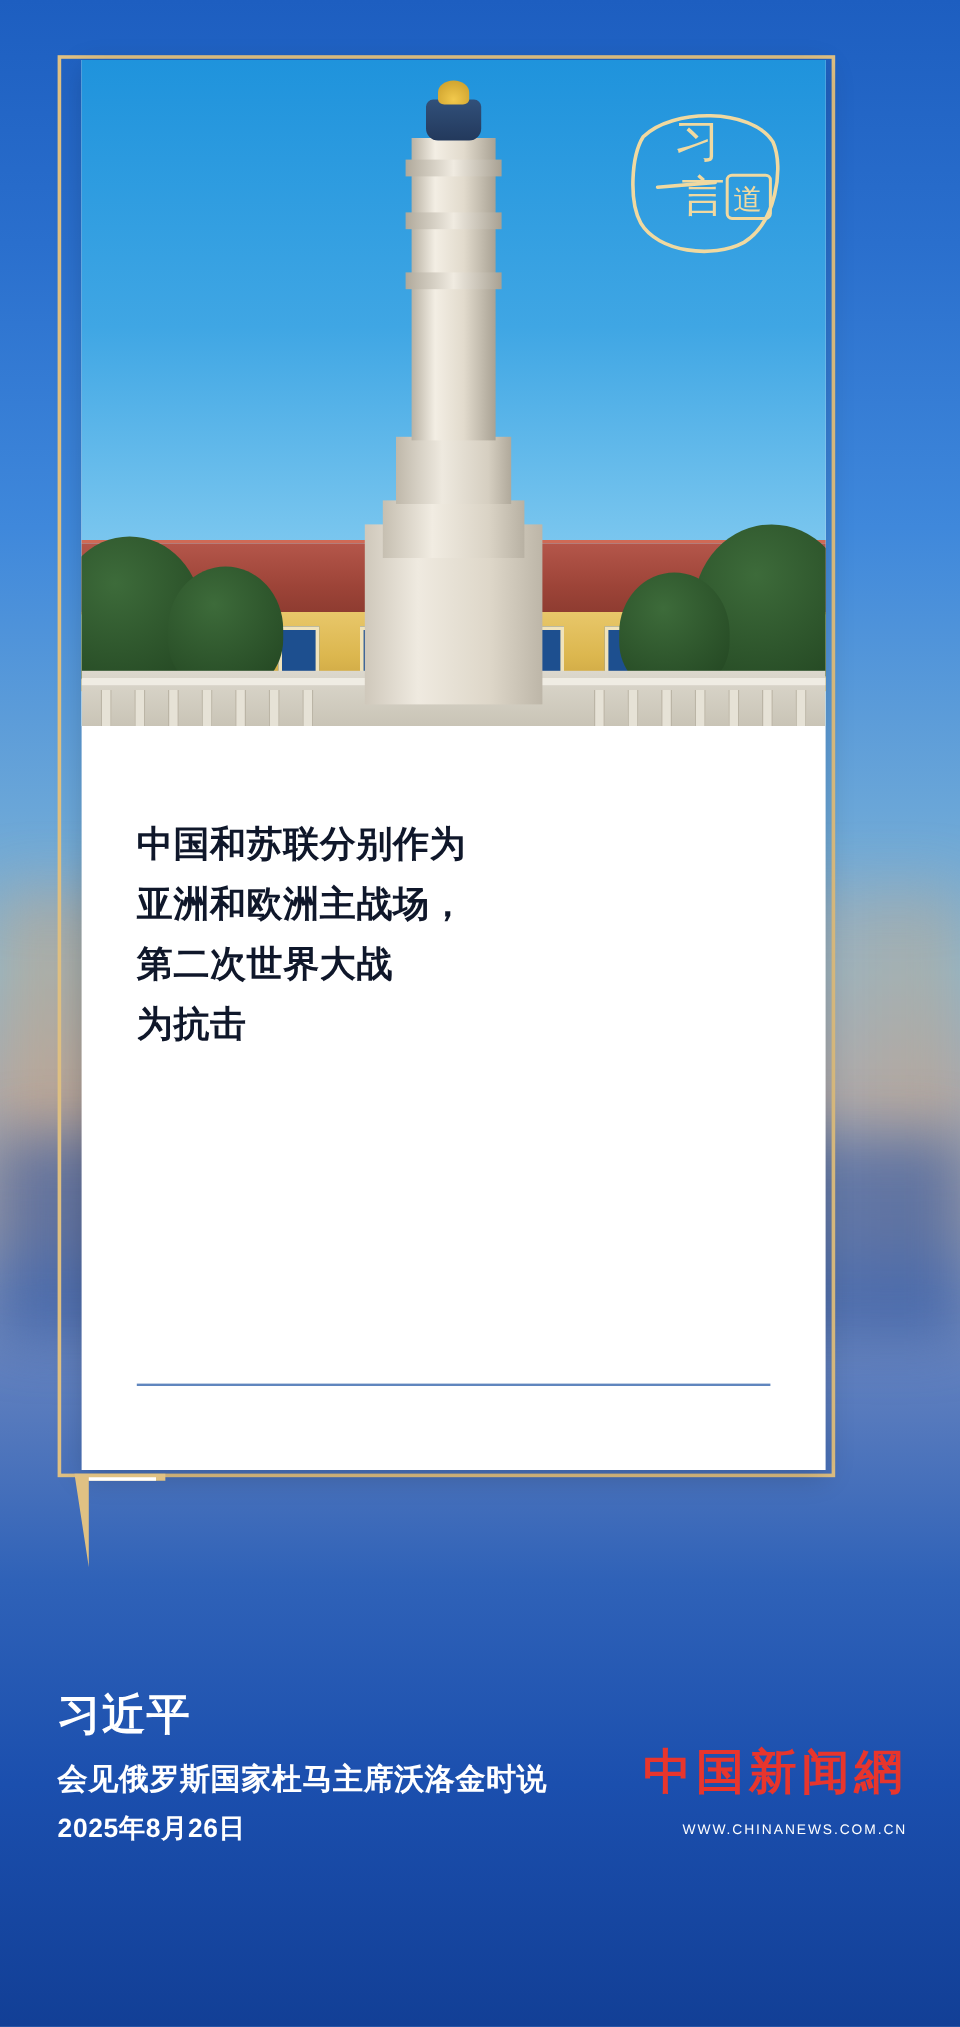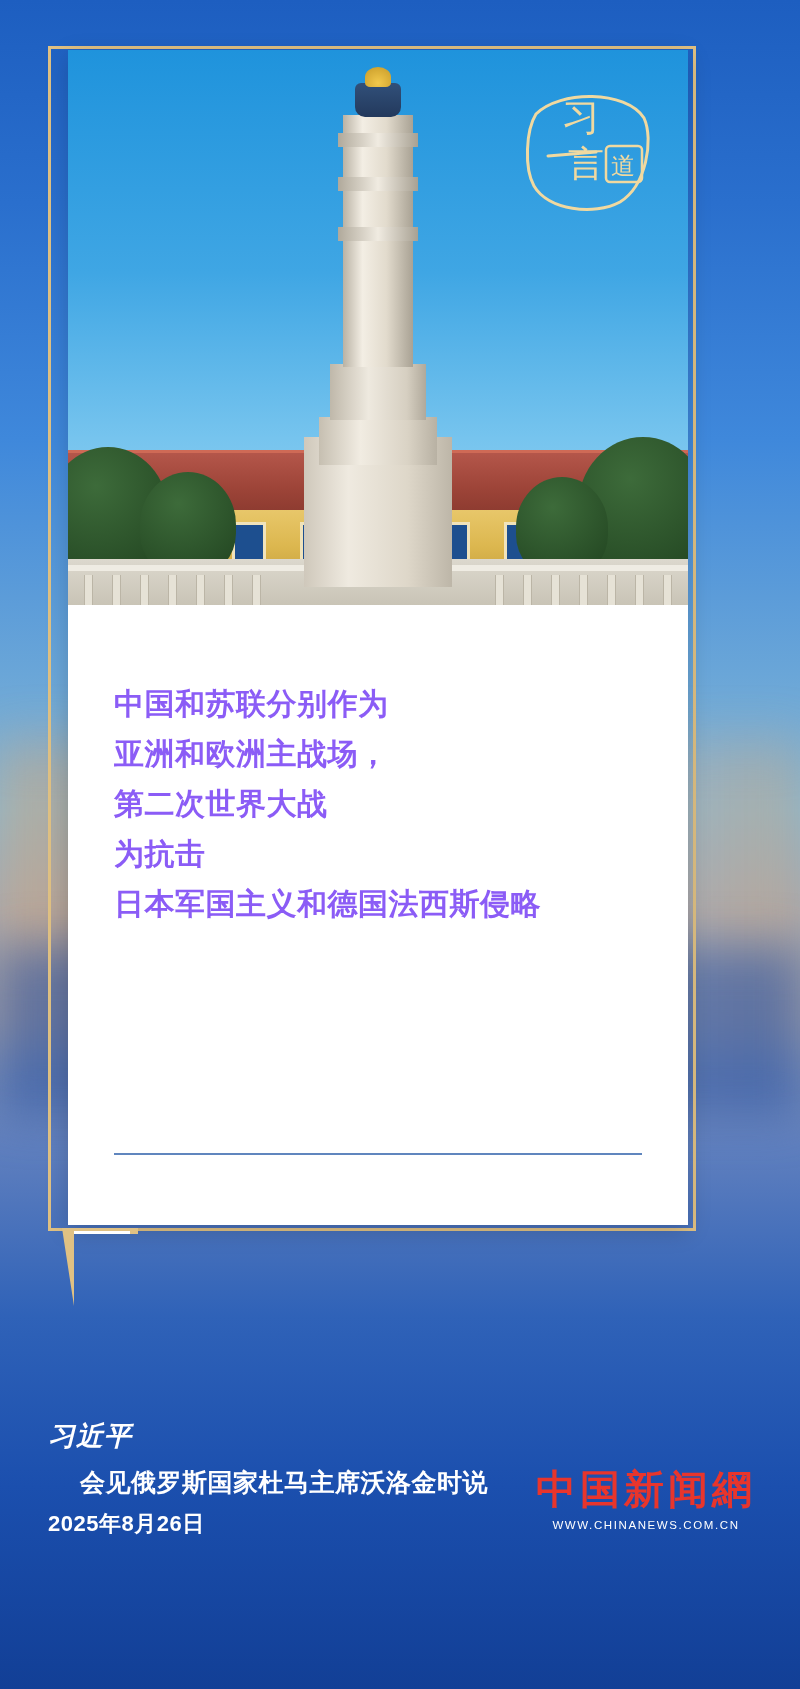--- a/index.html
+++ b/index.html
@@ -220,21 +220,21 @@
     height: 132px;
     color: #f2dba4;
   }
   .seal svg { display: block; }
 
   
   .quote {
     padding: 74px 0 0 46px;
   }
   .quote-line {
-    color: #8b5cf6;
+    color: #0f172a;
     font-size: 30px;
     line-height: 50px;
     font-weight: 700;
     letter-spacing: 0.5px;
     white-space: nowrap;
   }
   .rule {
     position: absolute;
     left: 46px;
     right: 46px;
@@ -255,57 +255,55 @@
   .tail svg { display:block; }
 
   
   .footer {
     position: absolute;
     left: 48px;
     bottom: 150px;
     color: #ffffff;
   }
   .f-name {
-    font-size: 27px;
+    font-size: 36px;
     font-weight: 700;
     letter-spacing: 1px;
     margin-bottom: 12px;
-    font-style: italic;
   }
   .f-occasion {
     font-size: 25px;
     font-weight: 700;
     letter-spacing: 0.5px;
     margin-bottom: 10px;
-    margin-left: 32px;
   }
   .f-date {
     font-size: 22px;
     font-weight: 700;
     letter-spacing: 0.5px;
   }
 
   
   .cn-logo {
     position: absolute;
     right: 44px;
     bottom: 158px;
-    text-align: center;
+    text-align: right;
   }
   .cn-logo-cn {
     color: #e8352c;
     font-family: "Liberation Serif", serif;
     font-size: 40px;
     font-weight: 700;
     letter-spacing: 4px;
     line-height: 1;
     white-space: nowrap;
   }
   .cn-logo-url {
-    margin-top: 9px;
+    margin-top: 22px;
     color: #ffffff;
     font-size: 11.5px;
     letter-spacing: 1.6px;
     white-space: nowrap;
   }
 </style>
 </head>
 <body>
 
 <div class="bg">
@@ -374,21 +372,20 @@
         <path d="M26 72 L74 68" stroke="#f0d9a0" stroke-width="3" fill="none" stroke-linecap="round"></path>
       </svg>
     </div>
   </div>
 
   <div class="quote">
     <div class="quote-line">中国和苏联分别作为</div>
     <div class="quote-line">亚洲和欧洲主战场，</div>
     <div class="quote-line">第二次世界大战</div>
     <div class="quote-line">为抗击</div>
-    <div class="quote-line">日本军国主义和德国法西斯侵略</div>
   </div>
 
   <div class="rule"></div>
 </div>
 
 <div class="tail">
   <svg width="78" height="82" viewBox="0 0 78 82" aria-hidden="true">
     <path d="M2 0 L78 0 L78 6 L14 6 L14 78 Z" fill="#e0c183"></path>
     <path d="M14 6 L70 6 L70 3 L14 3 Z" fill="#ffffff"></path>
   </svg>

